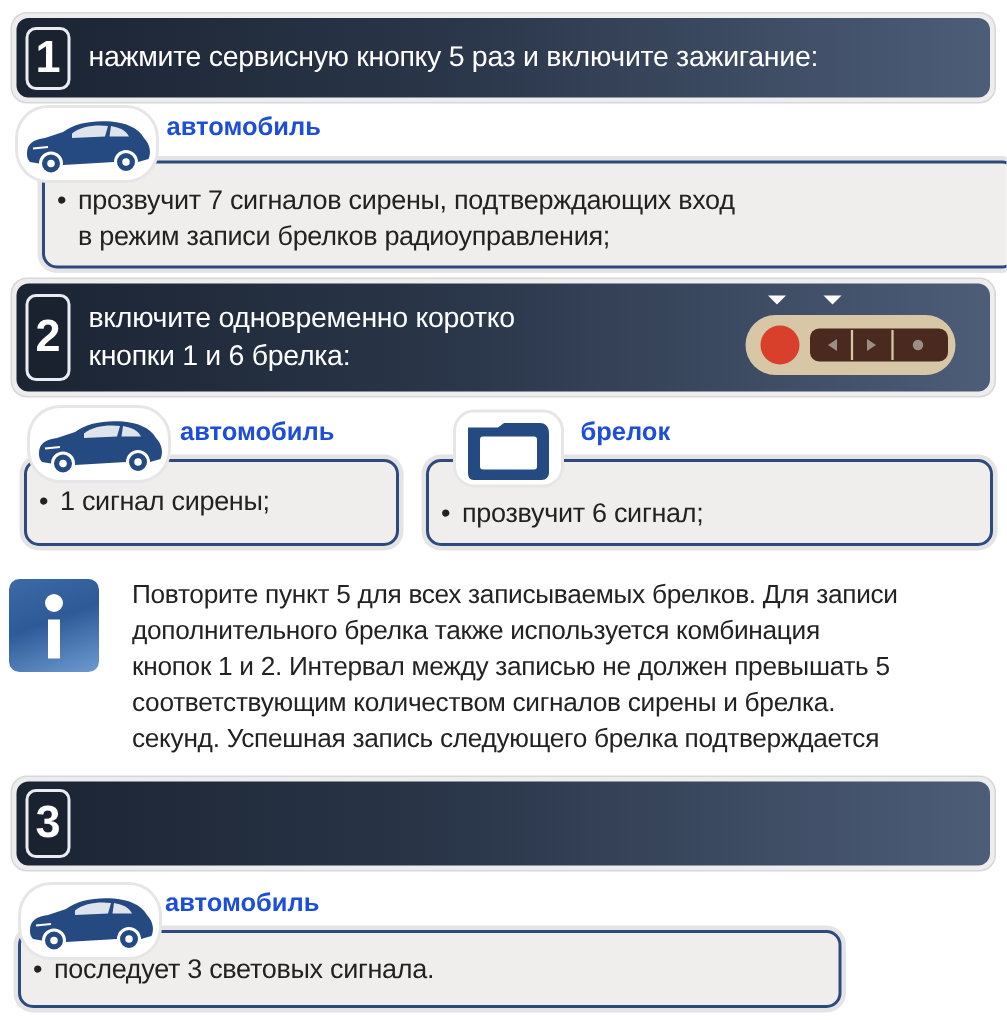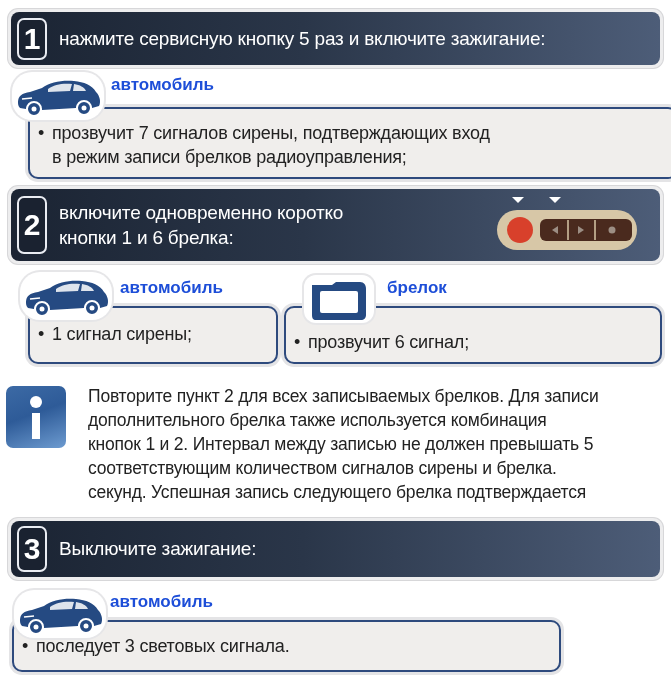--- a/index.html
+++ b/index.html
@@ -89,21 +89,21 @@
       <rect x="48" y="24" width="92" height="22" rx="6" fill="#4a2a1e"></rect>
       <line x1="76" y1="25" x2="76" y2="45" stroke="#d7c7a7" stroke-width="1.5"></line>
       <line x1="103" y1="25" x2="103" y2="45" stroke="#d7c7a7" stroke-width="1.5"></line>
       <polygon points="66,31 66,39 60,35" fill="#9c8e84"></polygon>
       <polygon points="86,31 86,39 92,35" fill="#9c8e84"></polygon>
       <circle cx="120" cy="35" r="3.5" fill="#9c8e84"></circle>
     </svg>
   </div>
 </div>
 
-<div class="card" style="left:28px; top:306px; width:250px; height:58px;">
+<div class="card" style="left:16px; top:306px; width:250px; height:58px;">
   <div class="bullet-text" style="left:8px; top:14px;">
     <span class="dot">•</span><span>1 сигнал сирены;</span>
   </div>
 </div>
 <div class="icon-plate" style="left:20px; top:272px; width:92px; height:48px;">
   <svg width="92" height="48" viewBox="0 0 92 48">
     <path d="M6 30 C6 24 10 21 18 20 L30 16 C38 10 50 8 62 9 C72 10 80 13 84 20 C88 24 89 30 87 34 L80 36 C78 28 66 28 64 36 L30 38 C28 30 16 30 14 37 L8 36 C6 34 6 32 6 30 Z" fill="#254a82"></path>
     <path d="M36 17 C42 12 52 11 60 12 L58 19 L36 20 Z" fill="#ffffff" opacity="0.85"></path>
     <path d="M62 12 C68 13 72 15 74 19 L61 19 Z" fill="#ffffff" opacity="0.85"></path>
     <circle cx="22" cy="37" r="7" fill="#254a82" stroke="#ffffff" stroke-width="2"></circle>
@@ -126,31 +126,30 @@
     <rect x="16" y="16" width="38" height="22" rx="2" fill="#ffffff"></rect>
   </svg>
 </div>
 <div class="label" style="left:387px; top:278px;">брелок</div>
 
 <div class="info-icon">
   <div style="position:absolute; left:24px; top:10px; width:12px; height:12px; border-radius:50%; background:#ffffff;"></div>
   <div style="position:absolute; left:26px; top:27px; width:8px; height:26px; background:#ffffff;"></div>
 </div>
 <div class="info-text">
-  <div>Повторите пункт 2 для всех записываемых брелков. Для записи</div>
+  <div>Повторите пункт 5 для всех записываемых брелков. Для записи</div>
   <div>дополнительного брелка также используется комбинация</div>
   <div>кнопок 1 и 2.  Интервал между записью не должен превышать 5</div>
   <div>соответствующим количеством сигналов сирены и брелка.</div>
   <div>секунд. Успешная запись следующего брелка подтверждается</div>
 </div>
 
 <div class="step-header" style="top:518px; height:62px; box-sizing:border-box;">
   <div class="bar">
     <div class="badge" style="height:46px;">3</div>
-    <div class="step-text">Выключите зажигание:</div>
   </div>
 </div>
 
 <div class="card" style="left:12px; top:620px; width:549px; height:52px;text-decoration:underline;">
   <div class="bullet-text" style="left:8px; top:12px;">
     <span class="dot">•</span><span>последует 3 световых сигнала.</span>
   </div>
 </div>
 <div class="icon-plate" style="left:14px; top:590px; width:92px; height:48px;">
   <svg width="92" height="48" viewBox="0 0 92 48">

